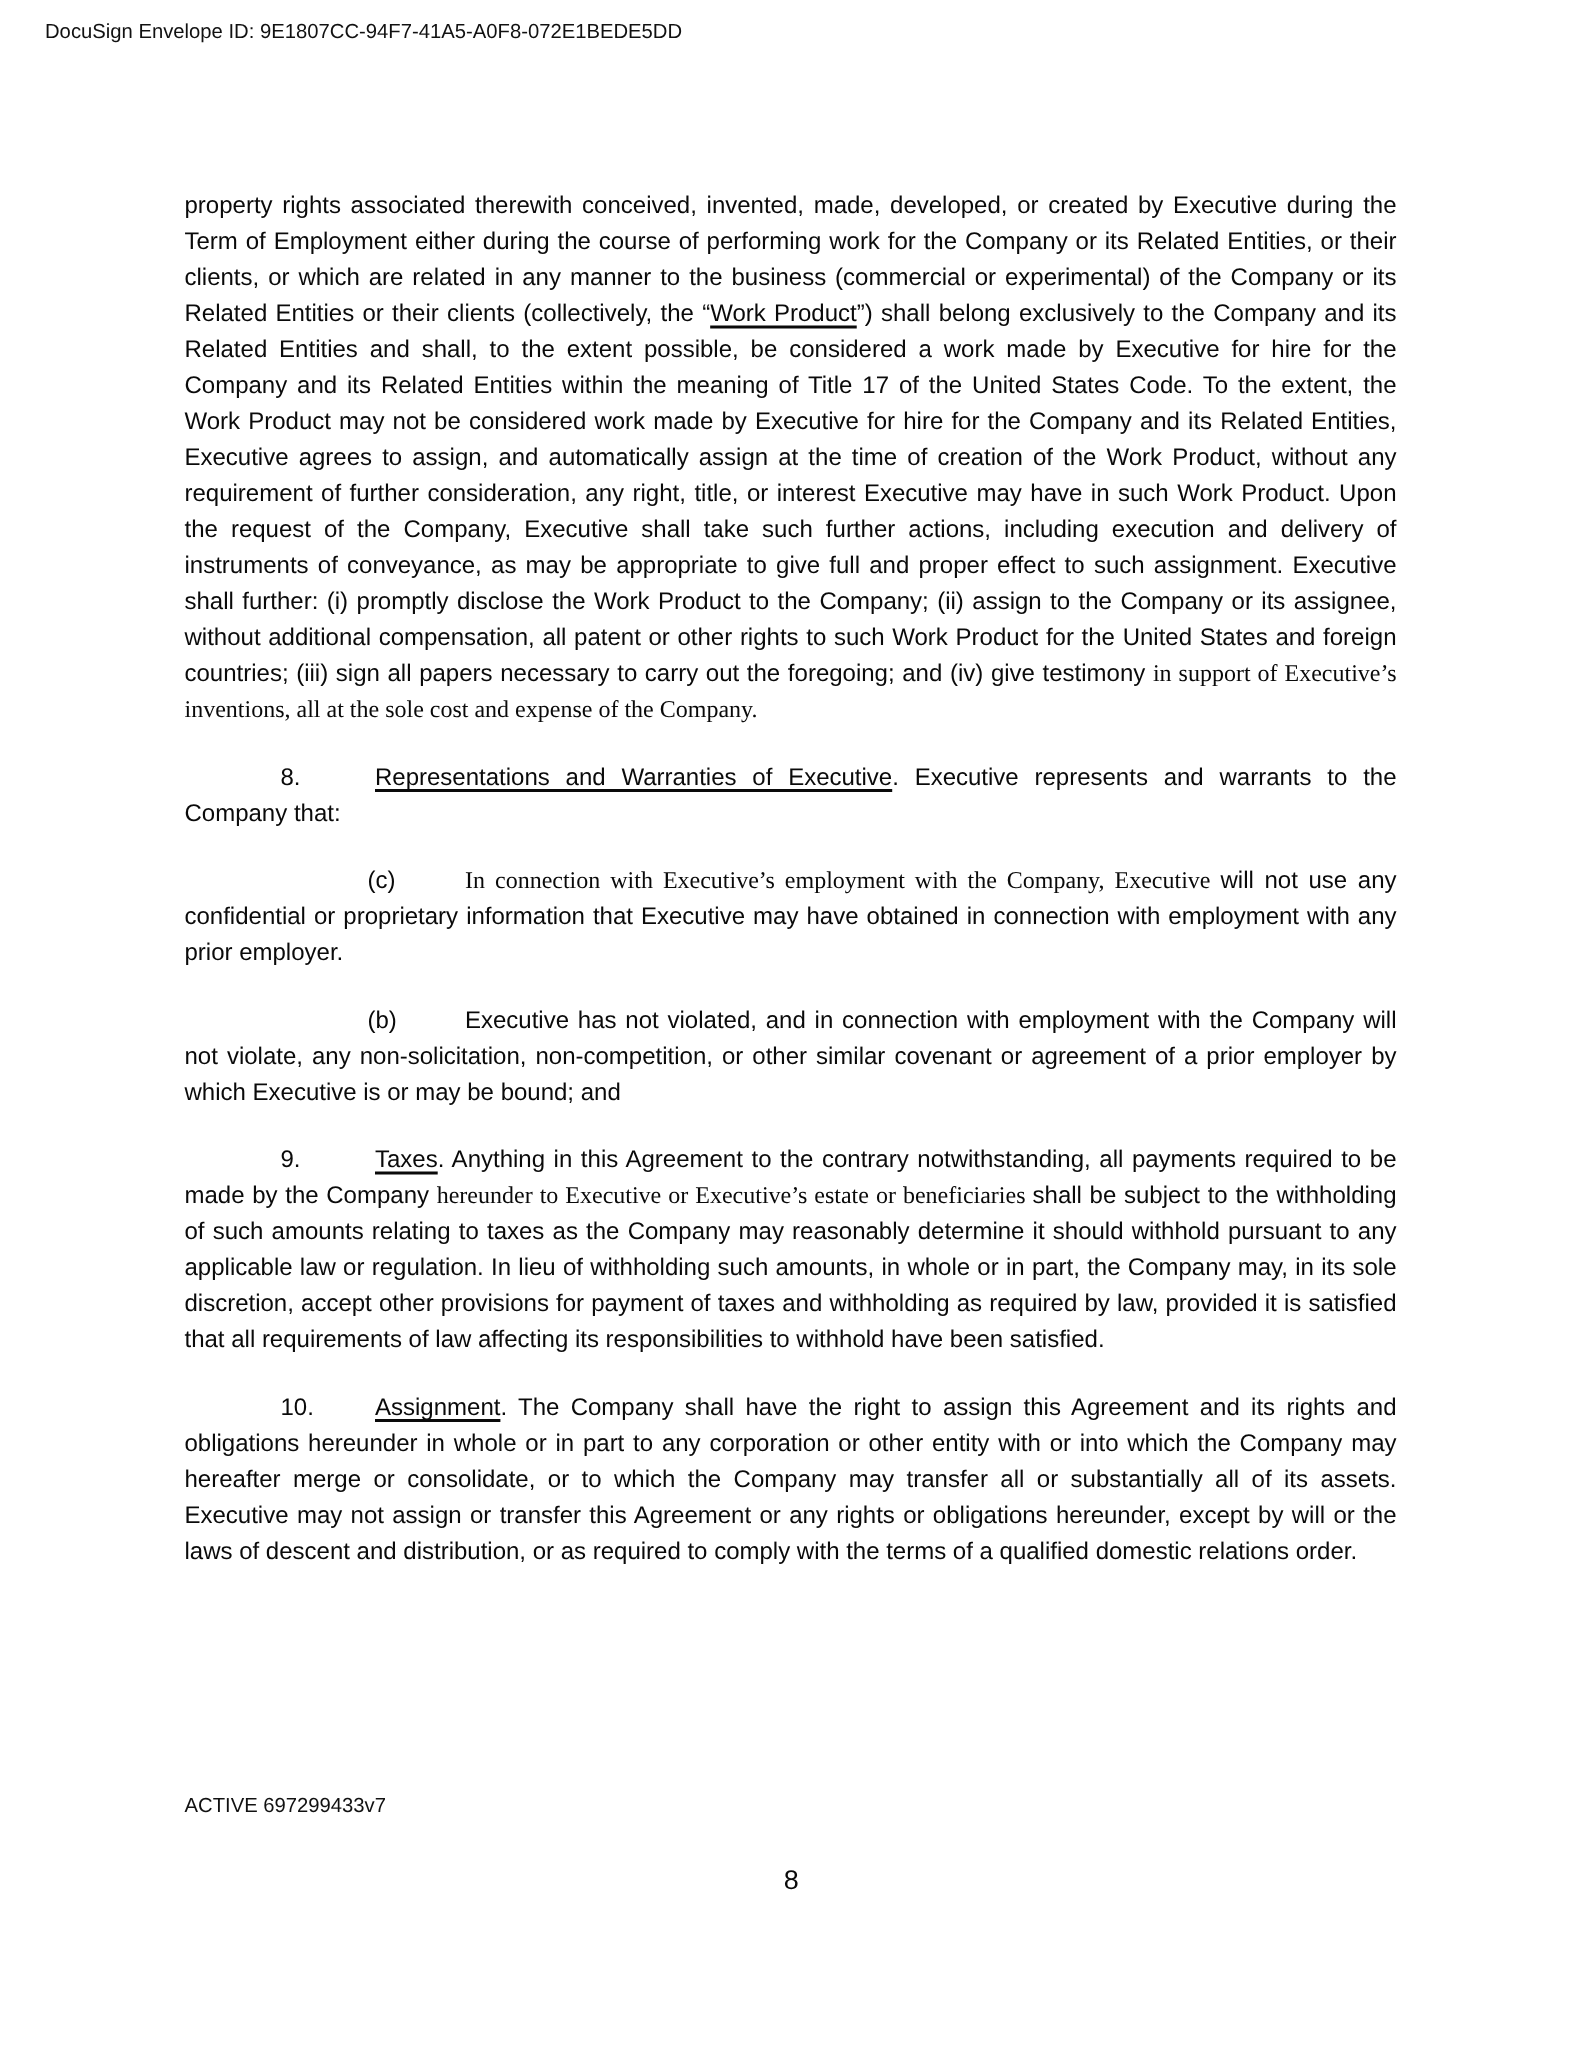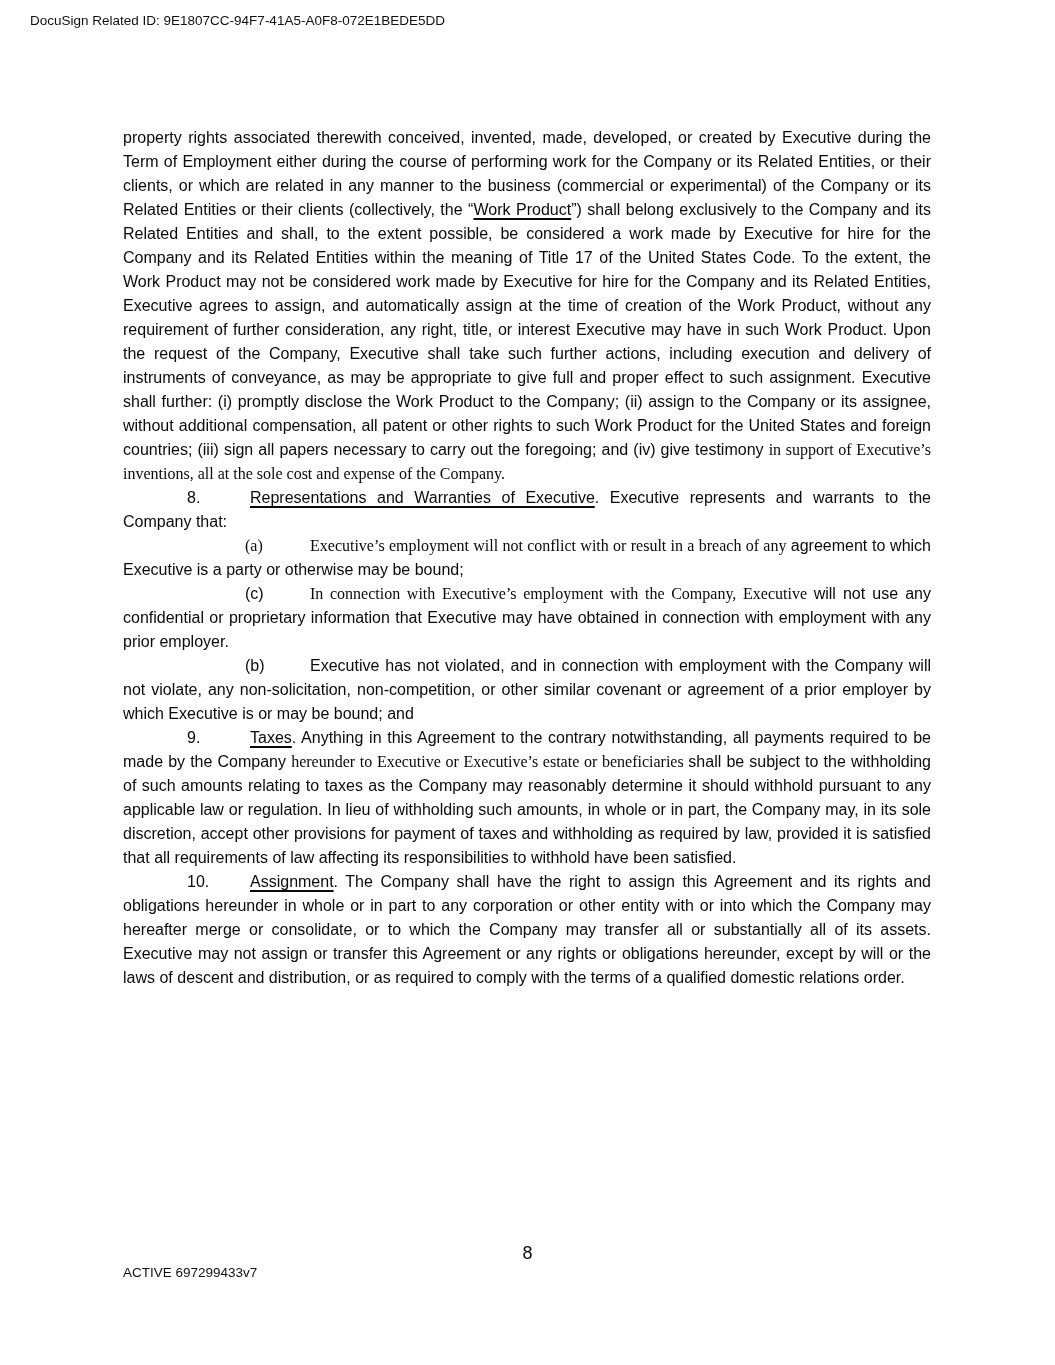--- a/index.html
+++ b/index.html
@@ -34,20 +34,21 @@
   }
   .para {
     margin: 0;
     padding: 0;
     font-size: 16px;
     line-height: 24px;
     text-align: justify;
     color: #0a0a0a;
   }
   .para + .para {
+    margin-top: 21px;
   }
   .seg.sans { font-family: "Liberation Sans", sans-serif; }
   .seg.serif { font-family: "Liberation Serif", serif; }
   .seg.u { text-decoration: underline; text-underline-offset: 3px; text-decoration-thickness: 1.5px; }
   .marker {
     display: inline-block;
     text-align: left;
     text-indent: 0;
   }
   .marker.sans { font-family: "Liberation Sans", sans-serif; }
@@ -58,39 +59,38 @@
     left: 0;
     width: 1055px;
     text-align: center;
     font-size: 18px;
     line-height: 22px;
     font-family: "Liberation Sans", sans-serif;
     color: #0a0a0a;
   }
   .doc-ref {
     position: absolute;
-    top: 1265px;
+    top: 1196px;
     left: 123px;
     font-size: 13.5px;
     line-height: 16px;
     font-family: "Liberation Sans", sans-serif;
     color: #111111;
     white-space: nowrap;
   }
 </style>
 </head>
 <body>
 
 <div class="page">
-  <div class="docusign-header">DocuSign Related ID: 9E1807CC-94F7-41A5-A0F8-072E1BEDE5DD</div>
+  <div class="docusign-header">DocuSign Envelope ID: 9E1807CC-94F7-41A5-A0F8-072E1BEDE5DD</div>
 
   <div class="doc-body">
       <p class="para"><span class="seg sans">property rights associated therewith conceived, invented, made, developed, or created by Executive during the Term of Employment either during the course of performing work for the Company or its Related Entities, or their clients, or which are related in any manner to the business (commercial or experimental) of the Company or its Related Entities or their clients (collectively, the “</span><span class="seg sans u">Work Product</span><span class="seg sans">”) shall belong exclusively to the Company and its Related Entities and shall, to the extent possible, be considered a work made by Executive for hire for the Company and its Related Entities within the meaning of Title 17 of the United States Code.  To the extent, the Work Product may not be considered work made by Executive for hire for the Company and its Related Entities, Executive agrees to assign, and automatically assign at the time of creation of the Work Product, without any requirement of further consideration, any right, title, or interest Executive may have in such Work Product.  Upon the request of the Company, Executive shall take such further actions, including execution and delivery of instruments of conveyance, as may be appropriate to give full and proper effect to such assignment.  Executive shall further: (i) promptly disclose the Work Product to the Company; (ii) assign to the Company or its assignee, without additional compensation, all patent or other rights to such Work Product for the United States and foreign countries; (iii) sign all papers necessary to carry out the foregoing; and (iv) give testimony </span><span class="seg serif">in support of Executive’s inventions, all at the sole cost and expense of the Company.</span></p>
       <p class="para" style="text-indent: 64px;"><span class="marker sans" style="width: 63px;">8.</span><span class="seg sans u">Representations and Warranties of Executive</span><span class="seg sans">.  Executive represents and warrants to the Company that:</span></p>
-      <p class="para" style="text-indent: 122px;"><span class="marker serif" style="width: 65px;">(a)</span><span class="seg serif">Executive’s employment will not conflict with or result in a breach of any </span><span class="seg sans">agreement to which Executive is a party or otherwise may be bound;</span></p>
       <p class="para" style="text-indent: 122px;"><span class="marker sans" style="width: 65px;">(c)</span><span class="seg serif">In connection with Executive’s employment with the Company, Executive </span><span class="seg sans">will not use any confidential or proprietary information that Executive may have obtained in connection with employment with any prior employer.</span></p>
       <p class="para" style="text-indent: 122px;"><span class="marker sans" style="width: 65px;">(b)</span><span class="seg sans">Executive has not violated, and in connection with employment with the Company will not violate, any non-solicitation, non-competition, or other similar covenant or agreement of a prior employer by which Executive is or may be bound; and</span></p>
       <p class="para" style="text-indent: 64px;"><span class="marker sans" style="width: 63px;">9.</span><span class="seg sans u">Taxes</span><span class="seg sans">.  Anything in this Agreement to the contrary notwithstanding, all payments required to be made by the Company </span><span class="seg serif">hereunder to Executive or Executive’s estate or beneficiaries </span><span class="seg sans">shall be subject to the withholding of such amounts relating to taxes as the Company may reasonably determine it should withhold pursuant to any applicable law or regulation.  In lieu of withholding such amounts, in whole or in part, the Company may, in its sole discretion, accept other provisions for payment of taxes and withholding as required by law, provided it is satisfied that all requirements of law affecting its responsibilities to withhold have been satisfied.</span></p>
       <p class="para" style="text-indent: 64px;"><span class="marker sans" style="width: 63px;">10.</span><span class="seg sans u">Assignment</span><span class="seg sans">.  The Company shall have the right to assign this Agreement and its rights and obligations hereunder in whole or in part to any corporation or other entity with or into which the Company may hereafter merge or consolidate, or to which the Company may transfer all or substantially all of its assets.  Executive may not assign or transfer this Agreement or any rights or obligations hereunder, except by will or the laws of descent and distribution, or as required to comply with the terms of a qualified domestic relations order.</span></p>
     </div>
 
   <div class="page-number">8</div>
 
   <div class="doc-ref">ACTIVE 697299433v7</div>
 </div>

